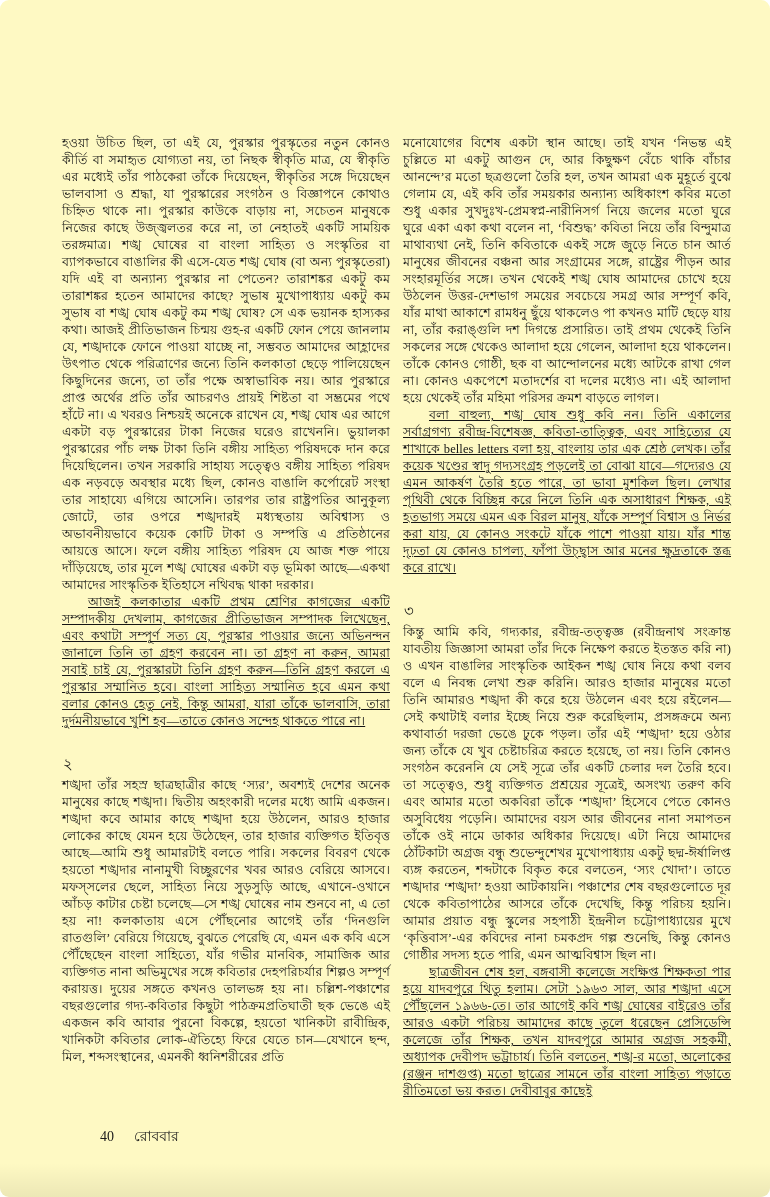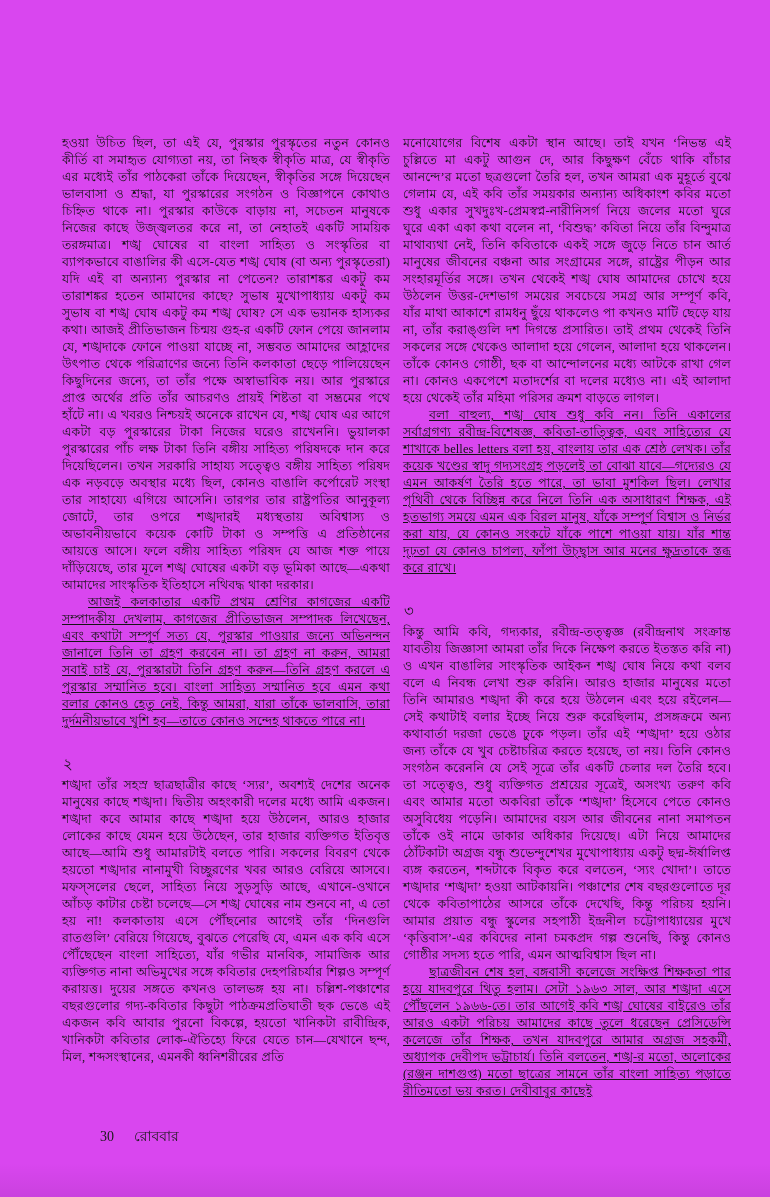--- a/index.html
+++ b/index.html
@@ -64,35 +64,35 @@
     color: #1a1a1a;
   }
   .page-footer .page-number {
     display: inline-block;
     margin-right: 20px;
   }
 </style>
 </head>
 <body>
 
-<div class="page" style="background: #d946ef; color: rgb(20, 20, 20);">
+<div class="page" style="background: #fef9c3; color: rgb(20, 20, 20); border-radius: 9px;">
 
   <main class="article">
     <section class="column">
         <p class="">হওয়া উচিত ছিল, তা এই যে, পুরস্কার পুরস্কৃতের নতুন কোনও কীর্তি বা সমাহৃত যোগ্যতা নয়, তা নিছক স্বীকৃতি মাত্র, যে স্বীকৃতি এর মধ্যেই তাঁর পাঠকেরা তাঁকে দিয়েছেন, স্বীকৃতির সঙ্গে দিয়েছেন ভালবাসা ও শ্রদ্ধা, যা পুরস্কারের সংগঠন ও বিজ্ঞাপনে কোথাও চিহ্নিত থাকে না। পুরস্কার কাউকে বাড়ায় না, সচেতন মানুষকে নিজের কাছে উজ্জ্বলতর করে না, তা নেহাতই একটি সাময়িক তরঙ্গমাত্র। শঙ্খ ঘোষের বা বাংলা সাহিত্য ও সংস্কৃতির বা ব্যাপকভাবে বাঙালির কী এসে-যেত শঙ্খ ঘোষ (বা অন্য পুরস্কৃতেরা) যদি এই বা অন্যান্য পুরস্কার না পেতেন? তারাশঙ্কর একটু কম তারাশঙ্কর হতেন আমাদের কাছে? সুভাষ মুখোপাধ্যায় একটু কম সুভাষ বা শঙ্খ ঘোষ একটু কম শঙ্খ ঘোষ? সে এক ভয়ানক হাস্যকর কথা। আজই প্রীতিভাজন চিন্ময় গুহ-র একটি ফোন পেয়ে জানলাম যে, শঙ্খদাকে ফোনে পাওয়া যাচ্ছে না, সম্ভবত আমাদের আহ্লাদের উৎপাত থেকে পরিত্রাণের জন্যে তিনি কলকাতা ছেড়ে পালিয়েছেন কিছুদিনের জন্যে, তা তাঁর পক্ষে অস্বাভাবিক নয়। আর পুরস্কারে প্রাপ্ত অর্থের প্রতি তাঁর আচরণও প্রায়ই শিষ্টতা বা সম্ভ্রমের পথে হাঁটে না। এ খবরও নিশ্চয়ই অনেকে রাখেন যে, শঙ্খ ঘোষ এর আগে একটা বড় পুরস্কারের টাকা নিজের ঘরেও রাখেননি। ভুয়ালকা পুরস্কারের পাঁচ লক্ষ টাকা তিনি বঙ্গীয় সাহিত্য পরিষদকে দান করে দিয়েছিলেন। তখন সরকারি সাহায্য সত্ত্বেও বঙ্গীয় সাহিত্য পরিষদ এক নড়বড়ে অবস্থার মধ্যে ছিল, কোনও বাঙালি কর্পোরেট সংস্থা তার সাহায্যে এগিয়ে আসেনি। তারপর তার রাষ্ট্রপতির আনুকূল্য জোটে, তার ওপরে শঙ্খদারই মধ্যস্থতায় অবিশ্বাস্য ও অভাবনীয়ভাবে কয়েক কোটি টাকা ও সম্পত্তি এ প্রতিষ্ঠানের আয়ত্তে আসে। ফলে বঙ্গীয় সাহিত্য পরিষদ যে আজ শক্ত পায়ে দাঁড়িয়েছে, তার মূলে শঙ্খ ঘোষের একটা বড় ভূমিকা আছে—একথা আমাদের সাংস্কৃতিক ইতিহাসে নথিবদ্ধ থাকা দরকার।</p>
         <p class="indent">আজই কলকাতার একটি প্রথম শ্রেণির কাগজের একটি সম্পাদকীয় দেখলাম, কাগজের প্রীতিভাজন সম্পাদক লিখেছেন, এবং কথাটা সম্পূর্ণ সত্য যে, পুরস্কার পাওয়ার জন্যে অভিনন্দন জানালে তিনি তা গ্রহণ করবেন না। তা গ্রহণ না করুন, আমরা সবাই চাই যে, পুরস্কারটা তিনি গ্রহণ করুন—তিনি গ্রহণ করলে এ পুরস্কার সম্মানিত হবে। বাংলা সাহিত্য সম্মানিত হবে এমন কথা বলার কোনও হেতু নেই, কিন্তু আমরা, যারা তাঁকে ভালবাসি, তারা দুর্দমনীয়ভাবে খুশি হব—তাতে কোনও সন্দেহ থাকতে পারে না।</p>
         <h2 class="heading">২</h2>
         <p class="">শঙ্খদা তাঁর সহস্র ছাত্রছাত্রীর কাছে ‘স্যর’, অবশ্যই দেশের অনেক মানুষের কাছে শঙ্খদা। দ্বিতীয় অহংকারী দলের মধ্যে আমি একজন। শঙ্খদা কবে আমার কাছে শঙ্খদা হয়ে উঠলেন, আরও হাজার লোকের কাছে যেমন হয়ে উঠেছেন, তার হাজার ব্যক্তিগত ইতিবৃত্ত আছে—আমি শুধু আমারটাই বলতে পারি। সকলের বিবরণ থেকে হয়তো শঙ্খদার নানামুখী বিচ্ছুরণের খবর আরও বেরিয়ে আসবে। মফস্সলের ছেলে, সাহিত্য নিয়ে সুড়সুড়ি আছে, এখানে-ওখানে আঁচড় কাটার চেষ্টা চলেছে—সে শঙ্খ ঘোষের নাম শুনবে না, এ তো হয় না! কলকাতায় এসে পৌঁছনোর আগেই তাঁর ‘দিনগুলি রাতগুলি’ বেরিয়ে গিয়েছে, বুঝতে পেরেছি যে, এমন এক কবি এসে পৌঁছেছেন বাংলা সাহিত্যে, যাঁর গভীর মানবিক, সামাজিক আর ব্যক্তিগত নানা অভিমুখের সঙ্গে কবিতার দেহপরিচর্যার শিল্পও সম্পূর্ণ করায়ত্ত। দুয়ের সঙ্গতে কখনও তালভঙ্গ হয় না। চল্লিশ-পঞ্চাশের বছরগুলোর গদ্য-কবিতার কিছুটা পাঠক্রমপ্রতিঘাতী ছক ভেঙে এই একজন কবি আবার পুরনো বিকল্পে, হয়তো খানিকটা রাবীন্দ্রিক, খানিকটা কবিতার লোক-ঐতিহ্যে ফিরে যেতে চান—যেখানে ছন্দ, মিল, শব্দসংস্থানের, এমনকী ধ্বনিশরীরের প্রতি</p>
       </section>
     <section class="column">
         <p class="">মনোযোগের বিশেষ একটা স্থান আছে। তাই যখন ‘নিভন্ত এই চুল্লিতে মা একটু আগুন দে, আর কিছুক্ষণ বেঁচে থাকি বাঁচার আনন্দে’র মতো ছত্রগুলো তৈরি হল, তখন আমরা এক মুহূর্তে বুঝে গেলাম যে, এই কবি তাঁর সময়কার অন্যান্য অধিকাংশ কবির মতো শুধু একার সুখদুঃখ-প্রেমস্বপ্ন-নারীনিসর্গ নিয়ে জলের মতো ঘুরে ঘুরে একা একা কথা বলেন না, ‘বিশুদ্ধ’ কবিতা নিয়ে তাঁর বিন্দুমাত্র মাথাব্যথা নেই, তিনি কবিতাকে একই সঙ্গে জুড়ে নিতে চান আর্ত মানুষের জীবনের বঞ্চনা আর সংগ্রামের সঙ্গে, রাষ্ট্রের পীড়ন আর সংহারমূর্তির সঙ্গে। তখন থেকেই শঙ্খ ঘোষ আমাদের চোখে হয়ে উঠলেন উত্তর-দেশভাগ সময়ের সবচেয়ে সমগ্র আর সম্পূর্ণ কবি, যাঁর মাথা আকাশে রামধনু ছুঁয়ে থাকলেও পা কখনও মাটি ছেড়ে যায় না, তাঁর করাঙ্গুলি দশ দিগন্তে প্রসারিত। তাই প্রথম থেকেই তিনি সকলের সঙ্গে থেকেও আলাদা হয়ে গেলেন, আলাদা হয়ে থাকলেন। তাঁকে কোনও গোষ্ঠী, ছক বা আন্দোলনের মধ্যে আটকে রাখা গেল না। কোনও একপেশে মতাদর্শের বা দলের মধ্যেও না। এই আলাদা হয়ে থেকেই তাঁর মহিমা পরিসর ক্রমশ বাড়তে লাগল।</p>
         <p class="indent">বলা বাহুল্য, শঙ্খ ঘোষ শুধু কবি নন। তিনি একালের সর্বাগ্রগণ্য রবীন্দ্র-বিশেষজ্ঞ, কবিতা-তাত্ত্বিক, এবং সাহিত্যের যে শাখাকে belles letters বলা হয়, বাংলায় তার এক শ্রেষ্ঠ লেখক। তাঁর কয়েক খণ্ডের স্বাদু গদ্যসংগ্রহ পড়লেই তা বোঝা যাবে—গদ্যেরও যে এমন আকর্ষণ তৈরি হতে পারে, তা ভাবা মুশকিল ছিল। লেখার পৃথিবী থেকে বিচ্ছিন্ন করে নিলে তিনি এক অসাধারণ শিক্ষক, এই হতভাগ্য সময়ে এমন এক বিরল মানুষ, যাঁকে সম্পূর্ণ বিশ্বাস ও নির্ভর করা যায়, যে কোনও সংকটে যাঁকে পাশে পাওয়া যায়। যাঁর শান্ত দৃঢ়তা যে কোনও চাপল্য, ফাঁপা উচ্ছ্বাস আর মনের ক্ষুদ্রতাকে স্তব্ধ করে রাখে।</p>
         <h2 class="heading">৩</h2>
         <p class="">কিন্তু আমি কবি, গদ্যকার, রবীন্দ্র-তত্ত্বজ্ঞ (রবীন্দ্রনাথ সংক্রান্ত যাবতীয় জিজ্ঞাসা আমরা তাঁর দিকে নিক্ষেপ করতে ইতস্তত করি না) ও এখন বাঙালির সাংস্কৃতিক আইকন শঙ্খ ঘোষ নিয়ে কথা বলব বলে এ নিবন্ধ লেখা শুরু করিনি। আরও হাজার মানুষের মতো তিনি আমারও শঙ্খদা কী করে হয়ে উঠলেন এবং হয়ে রইলেন—সেই কথাটাই বলার ইচ্ছে নিয়ে শুরু করেছিলাম, প্রসঙ্গক্রমে অন্য কথাবার্তা দরজা ভেঙে ঢুকে পড়ল। তাঁর এই ‘শঙ্খদা’ হয়ে ওঠার জন্য তাঁকে যে খুব চেষ্টাচরিত্র করতে হয়েছে, তা নয়। তিনি কোনও সংগঠন করেননি যে সেই সূত্রে তাঁর একটি চেলার দল তৈরি হবে। তা সত্ত্বেও, শুধু ব্যক্তিগত প্রশ্রয়ের সূত্রেই, অসংখ্য তরুণ কবি এবং আমার মতো অকবিরা তাঁকে ‘শঙ্খদা’ হিসেবে পেতে কোনও অসুবিধেয় পড়েনি। আমাদের বয়স আর জীবনের নানা সমাপতন তাঁকে ওই নামে ডাকার অধিকার দিয়েছে। এটা নিয়ে আমাদের ঠোঁটকাটা অগ্রজ বন্ধু শুভেন্দুশেখর মুখোপাধ্যায় একটু ছদ্ম-ঈর্ষালিপ্ত ব্যঙ্গ করতেন, শব্দটাকে বিকৃত করে বলতেন, ‘স্যং খোদা’। তাতে শঙ্খদার ‘শঙ্খদা’ হওয়া আটকায়নি। পঞ্চাশের শেষ বছরগুলোতে দূর থেকে কবিতাপাঠের আসরে তাঁকে দেখেছি, কিন্তু পরিচয় হয়নি। আমার প্রয়াত বন্ধু স্কুলের সহপাঠী ইন্দ্রনীল চট্টোপাধ্যায়ের মুখে ‘কৃত্তিবাস’-এর কবিদের নানা চমকপ্রদ গল্প শুনেছি, কিন্তু কোনও গোষ্ঠীর সদস্য হতে পারি, এমন আত্মবিশ্বাস ছিল না।</p>
         <p class="indent">ছাত্রজীবন শেষ হল, বঙ্গবাসী কলেজে সংক্ষিপ্ত শিক্ষকতা পার হয়ে যাদবপুরে থিতু হলাম। সেটা ১৯৬৩ সাল, আর শঙ্খদা এসে পৌঁছলেন ১৯৬৬-তে। তার আগেই কবি শঙ্খ ঘোষের বাইরেও তাঁর আরও একটা পরিচয় আমাদের কাছে তুলে ধরেছেন প্রেসিডেন্সি কলেজে তাঁর শিক্ষক, তখন যাদবপুরে আমার অগ্রজ সহকর্মী, অধ্যাপক দেবীপদ ভট্টাচার্য। তিনি বলতেন, শঙ্খ-র মতো, অলোকের (রঞ্জন দাশগুপ্ত) মতো ছাত্রের সামনে তাঁর বাংলা সাহিত্য পড়াতে রীতিমতো ভয় করত। দেবীবাবুর কাছেই</p>
       </section>
   </main>
 
   <footer class="page-footer">
-    <span class="page-number">30</span><span class="magazine-name">রোববার</span>
+    <span class="page-number">40</span><span class="magazine-name">রোববার</span>
   </footer>
 
 </div>
 
 </body></html>

